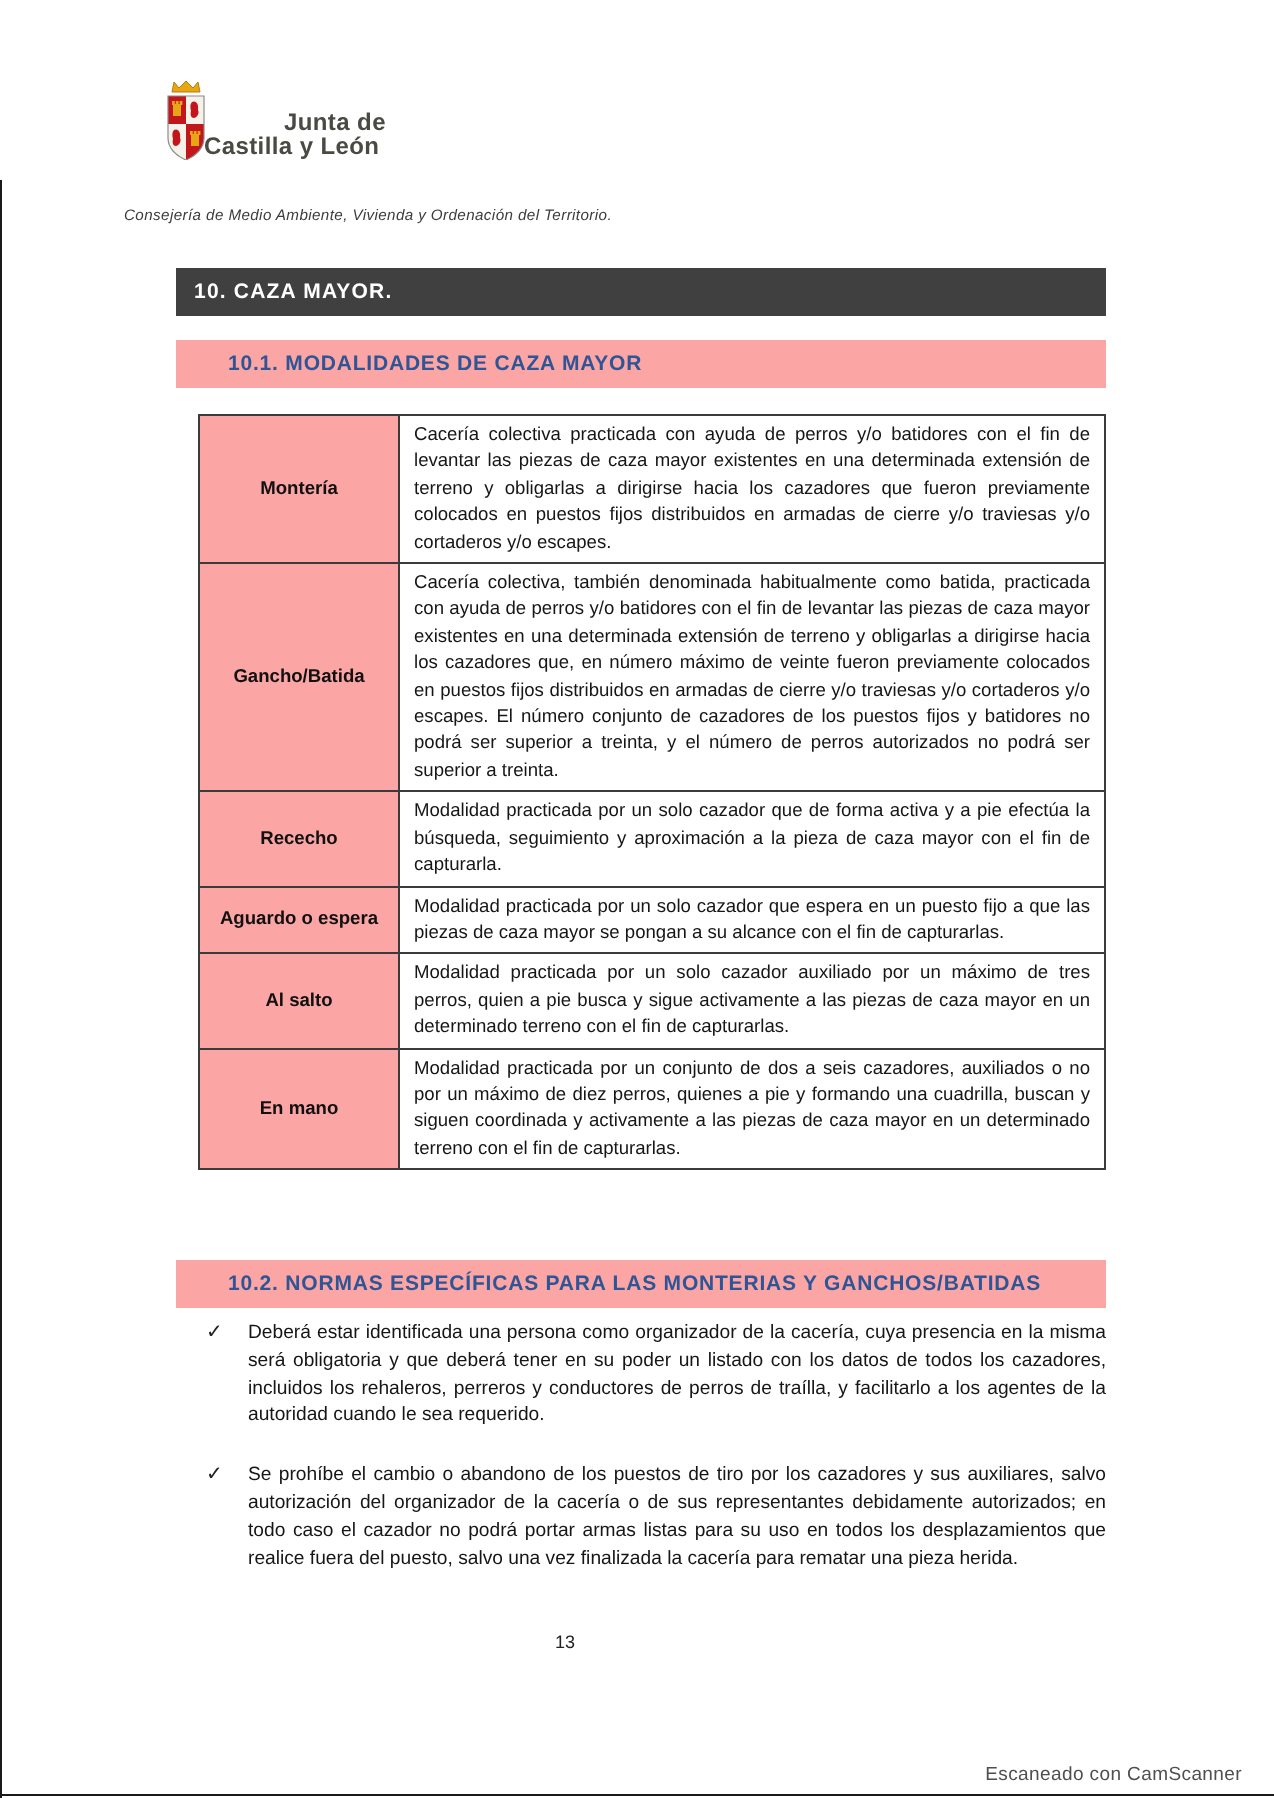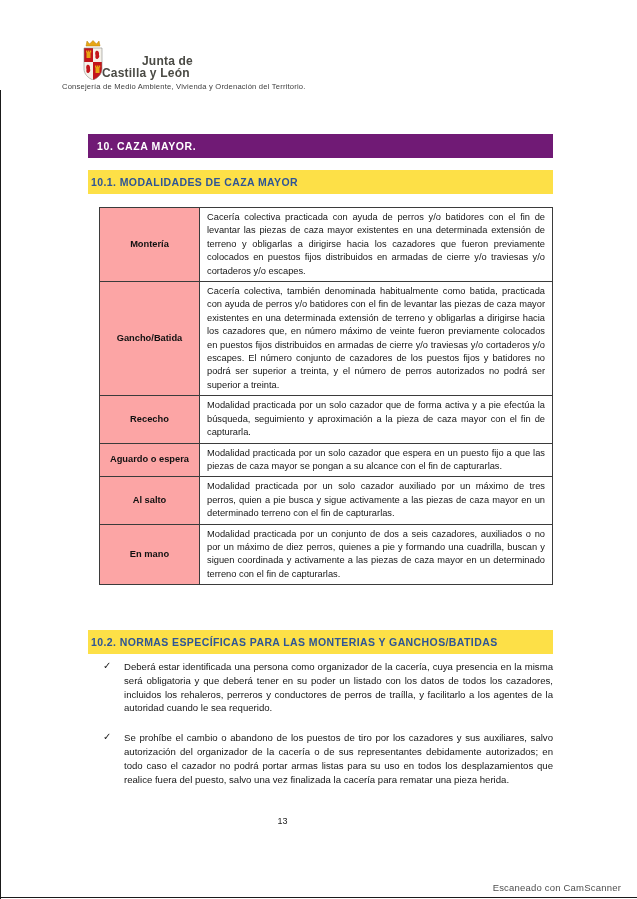--- a/index.html
+++ b/index.html
@@ -15,33 +15,33 @@
   .scan-edge-left{position:absolute;left:0;top:90px;width:1px;height:809px;background:#1a1a1a;}
   .scan-edge-bottom{position:absolute;left:0;top:897px;width:637px;height:1px;background:#1a1a1a;}
 
   
   .logo-wrap{position:absolute;left:62px;top:40px;width:420px;}
   .logo-row{display:flex;align-items:flex-end;gap:20px;}
   .coat{width:34px;height:40px;margin-left:14px;}
   .logo-text{margin-left:-28px;margin-top:2px;font-weight:bold;color:#4a4a44;line-height:1.05;}
   .logo-line1{font-size:12px;margin-left:40px;letter-spacing:.2px;}
   .logo-line2{font-size:12px;letter-spacing:.2px;}
-  .dept{position:absolute;left:62px;top:82px;font-size:7.6px;color:#3c3c3c;letter-spacing:.2px;}
+  .dept{position:absolute;left:62px;top:103px;font-size:7.6px;color:#3c3c3c;letter-spacing:.2px;font-style:italic;}
 
   
   .bar-main{
     position:absolute;left:88px;top:134px;width:465px;height:24px;
-    background:#701a75;color:#ffffff;font-weight:bold;font-size:10.5px;
+    background:#404040;color:#ffffff;font-weight:bold;font-size:10.5px;
     display:flex;align-items:center;padding-left:9px;box-sizing:border-box;
     letter-spacing:.6px;
   }
   .bar-sub{
     position:absolute;left:88px;width:465px;height:24px;
-    background:#fde047;color:#2e5596;font-weight:bold;font-size:10.5px;
-    display:flex;align-items:center;padding-left:3px;box-sizing:border-box;
+    background:#fca5a5;color:#2e5596;font-weight:bold;font-size:10.5px;
+    display:flex;align-items:center;padding-left:26px;box-sizing:border-box;
     letter-spacing:.4px;
   }
   .bar-sub1{top:170px;}
   .bar-sub2{top:630px;}
 
   
   .modal-table{
     position:absolute;left:99px;top:207px;width:454px;
     border-collapse:collapse;table-layout:fixed;
   }

